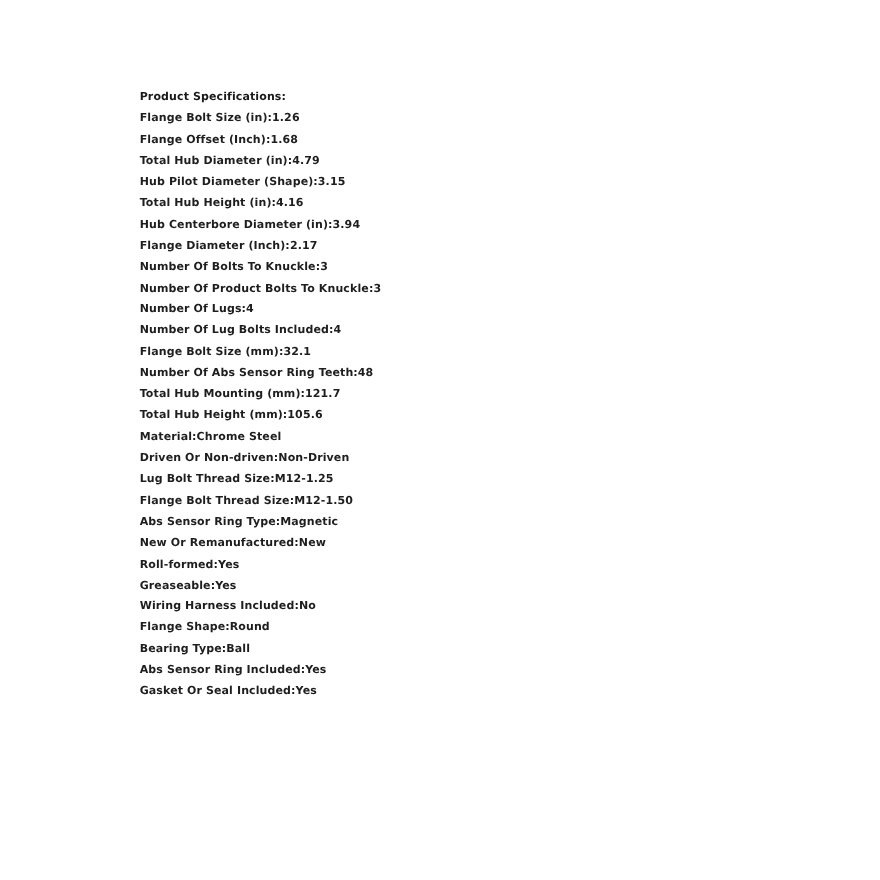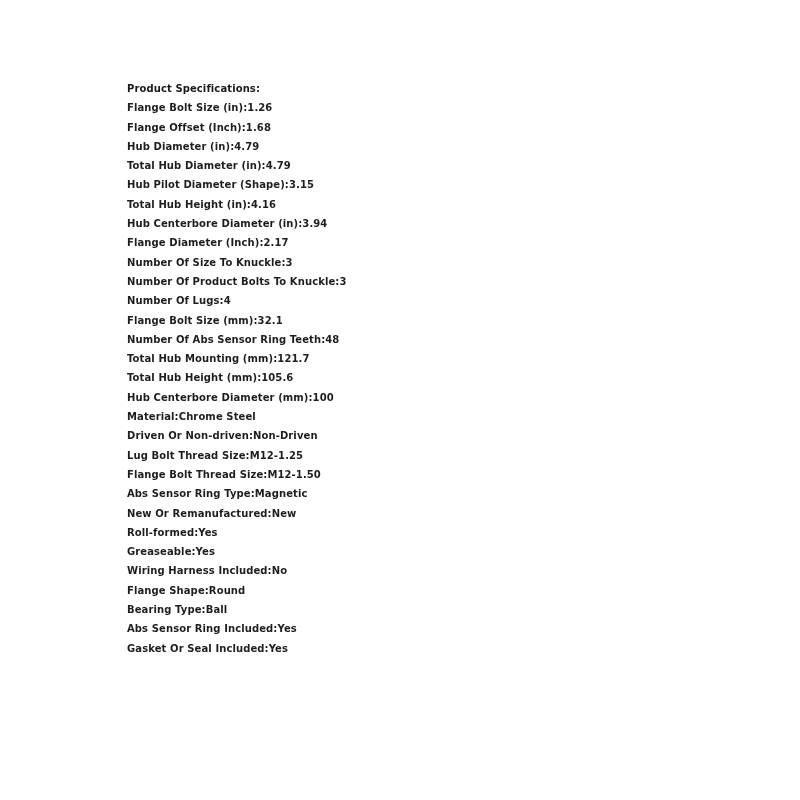--- a/index.html
+++ b/index.html
@@ -35,34 +35,33 @@
   }
 </style>
 </head>
 <body>
 
 <div class="spec-block">
   <div class="spec-heading">Product Specifications:</div>
   <div id="spec-list">
       <div class="spec-line">Flange Bolt Size (in):1.26</div>
       <div class="spec-line">Flange Offset (Inch):1.68</div>
-      <div class="spec-line">Hub Diameter (in):4.79</div>
       <div class="spec-line">Total Hub Diameter (in):4.79</div>
       <div class="spec-line">Hub Pilot Diameter (Shape):3.15</div>
       <div class="spec-line">Total Hub Height (in):4.16</div>
       <div class="spec-line">Hub Centerbore Diameter (in):3.94</div>
       <div class="spec-line">Flange Diameter (Inch):2.17</div>
-      <div class="spec-line">Number Of Size To Knuckle:3</div>
+      <div class="spec-line">Number Of Bolts To Knuckle:3</div>
       <div class="spec-line">Number Of Product Bolts To Knuckle:3</div>
       <div class="spec-line">Number Of Lugs:4</div>
+      <div class="spec-line">Number Of Lug Bolts Included:4</div>
       <div class="spec-line">Flange Bolt Size (mm):32.1</div>
       <div class="spec-line">Number Of Abs Sensor Ring Teeth:48</div>
       <div class="spec-line">Total Hub Mounting (mm):121.7</div>
       <div class="spec-line">Total Hub Height (mm):105.6</div>
-      <div class="spec-line">Hub Centerbore Diameter (mm):100</div>
       <div class="spec-line">Material:Chrome Steel</div>
       <div class="spec-line">Driven Or Non-driven:Non-Driven</div>
       <div class="spec-line">Lug Bolt Thread Size:M12-1.25</div>
       <div class="spec-line">Flange Bolt Thread Size:M12-1.50</div>
       <div class="spec-line">Abs Sensor Ring Type:Magnetic</div>
       <div class="spec-line">New Or Remanufactured:New</div>
       <div class="spec-line">Roll-formed:Yes</div>
       <div class="spec-line">Greaseable:Yes</div>
       <div class="spec-line">Wiring Harness Included:No</div>
       <div class="spec-line">Flange Shape:Round</div>

